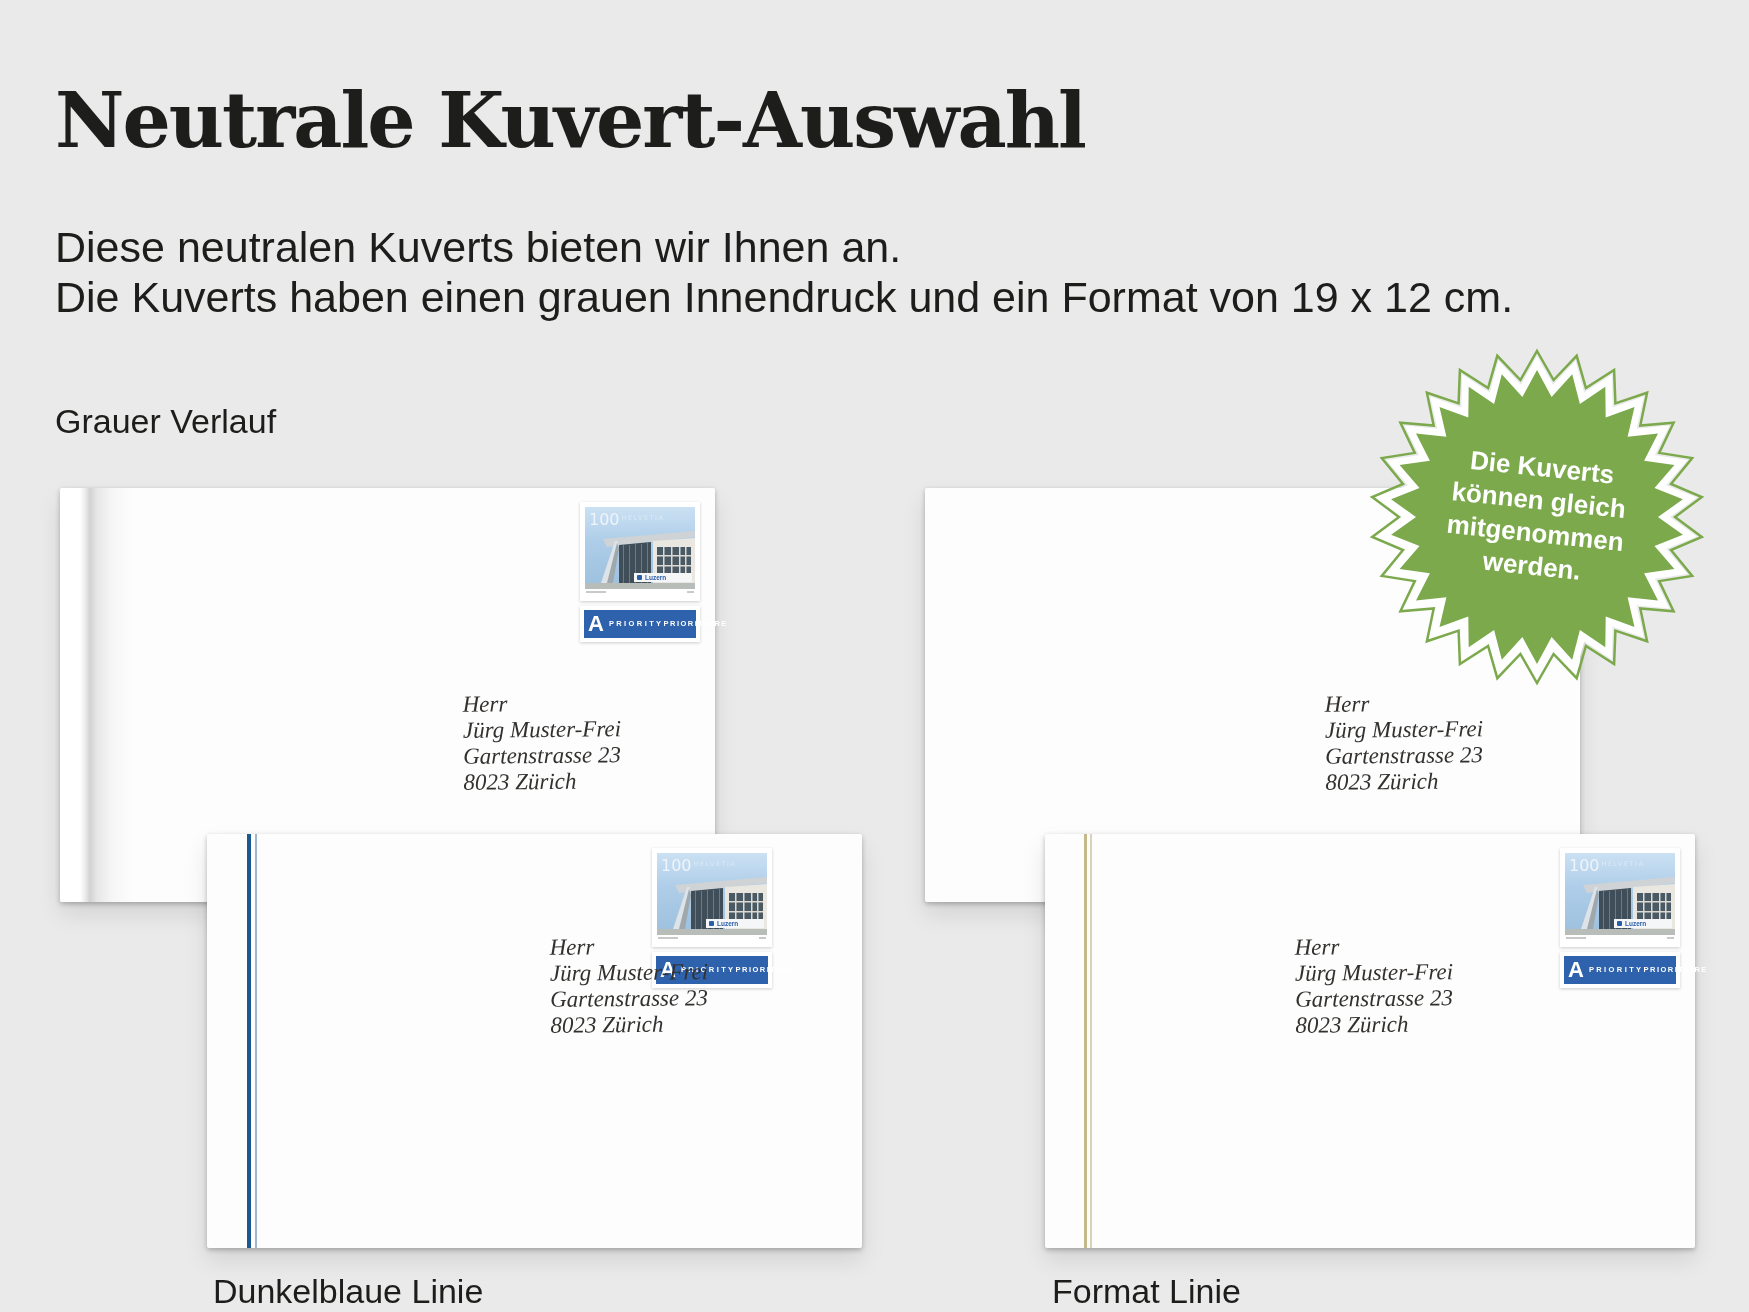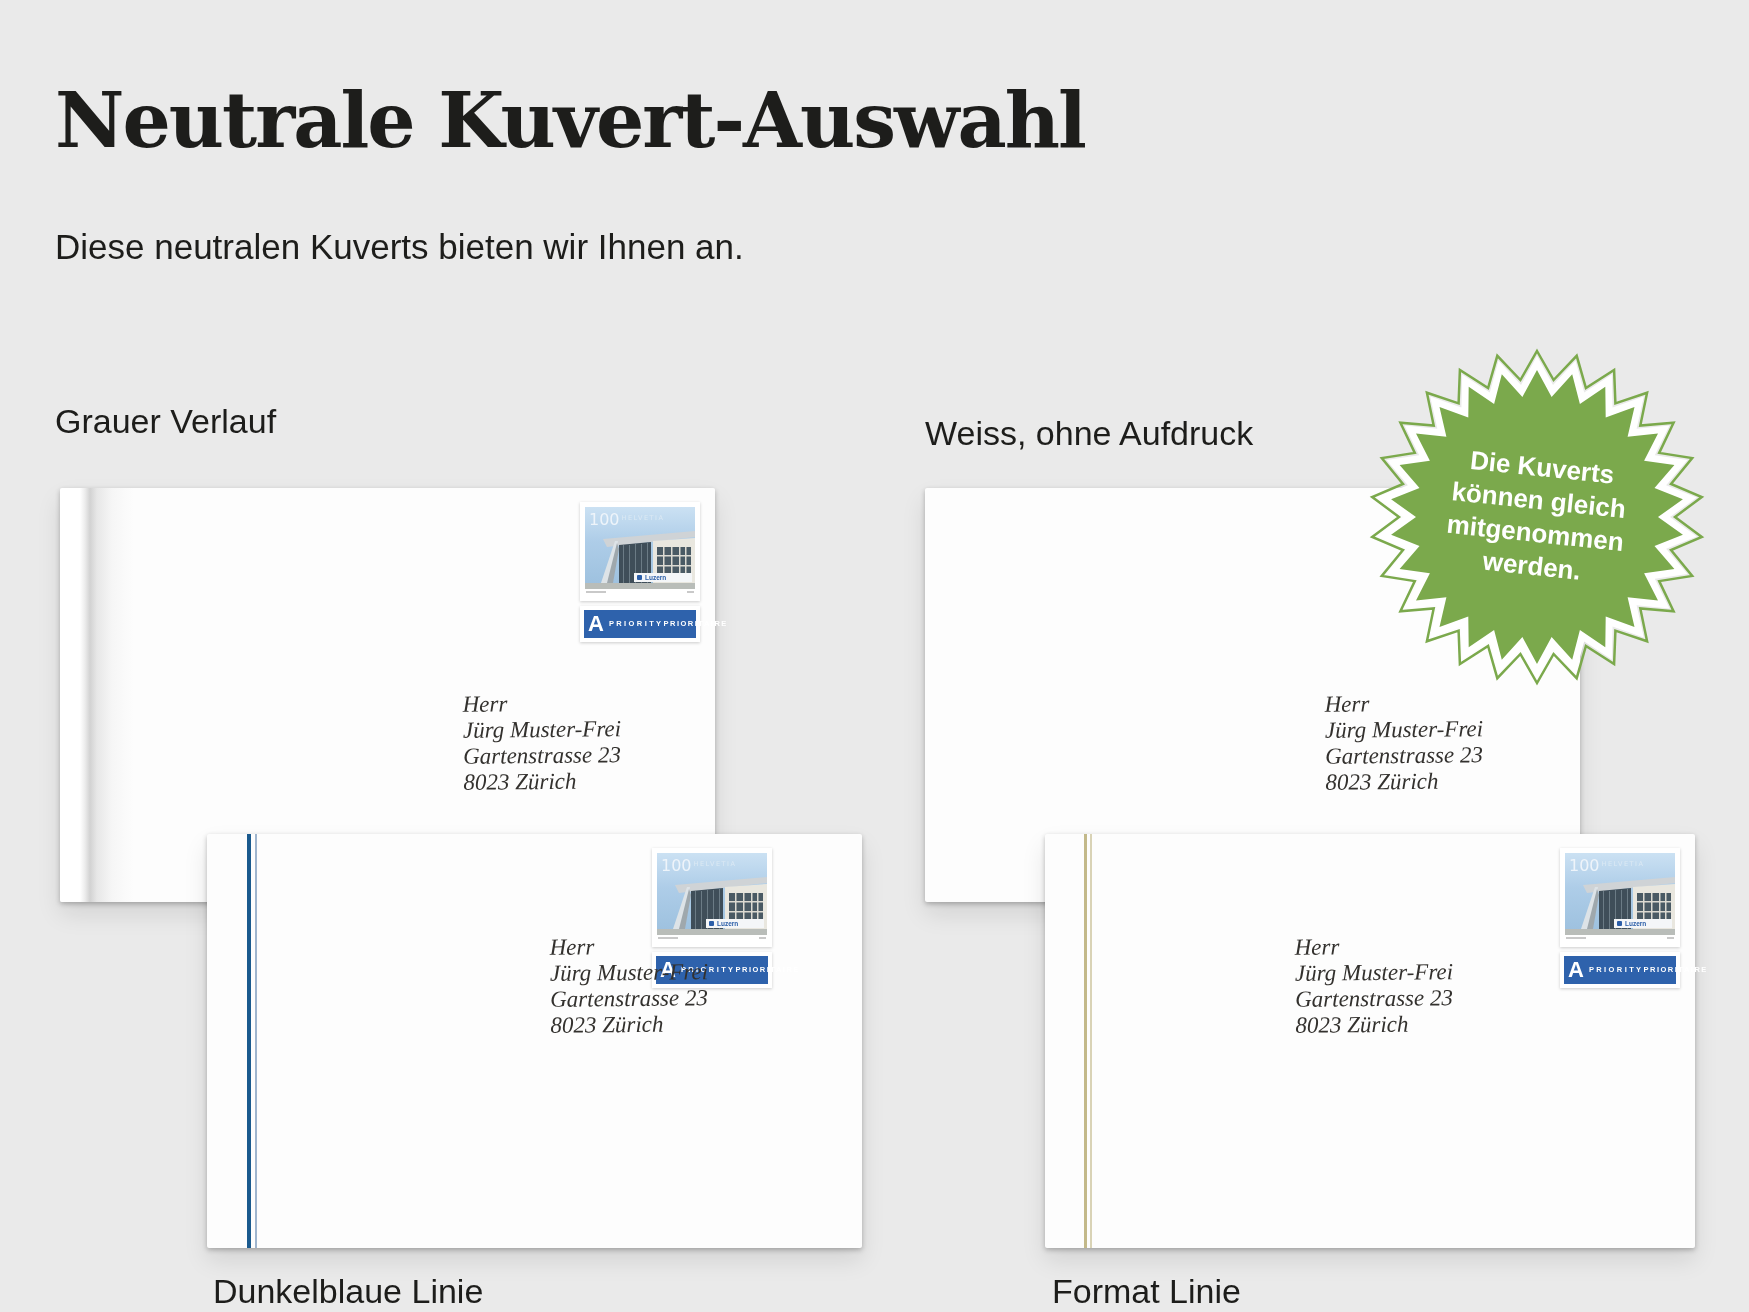--- a/index.html
+++ b/index.html
@@ -13,21 +13,21 @@
   .page { position: relative; width: 1749px; height: 1312px; background: #eaeaea; margin-top: 36px; }
 
   .title {
     position: absolute; left: 55px; top: 40px; margin: 0;
     font-family: "DejaVu Serif", serif;
     font-weight: 700; font-size: 76px; letter-spacing: -2px;
     color: #1d1d1b;
   }
   .intro {
     position: absolute; left: 55px; top: 186px; margin: 0;
-    font-size: 35px; line-height: 50px; color: #1d1d1b;
+    font-size: 43px; line-height: 50px; color: #1d1d1b;
   }
   .section-label {
     position: absolute; font-size: 34px; color: #1d1d1b; white-space: nowrap;
   }
   #label-top-left     { left: 55px;   top: 366px; }
   #label-top-right    { left: 925px;  top: 378px; }
   #label-bottom-left  { left: 213px;  top: 1236px; }
   #label-bottom-right { left: 1052px; top: 1236px; }
 
   .envelope {
@@ -112,24 +112,24 @@
 </style>
 </head>
 <body style="background: rgb(234, 234, 234);">
 
 <div class="page">
 
   <h1 class="title">Neutrale Kuvert-Auswahl</h1>
 
   <p class="intro">
     <span>Diese neutralen Kuverts bieten wir Ihnen an.</span><br>
+    <span>Die Kuverts haben einen grauen Innendruck und ein Format von 19 x 12 cm.</span>
   </p>
 
   <div class="section-label" id="label-top-left">Grauer Verlauf</div>
-  <div class="section-label" id="label-top-right">Weiss, ohne Aufdruck</div>
   <div class="section-label" id="label-bottom-left">Dunkelblaue Linie</div>
   <div class="section-label" id="label-bottom-right">Format Linie</div>
 
   <div class="envelope env-1">
     <div class="stamp-block">
       <div class="stamp-paper">
         <div class="stamp-pic">
           <div class="denom"><span>100</span><span class="country">HELVETIA</span></div>
           <svg viewBox="0 0 110 62">
             <polygon points="18,12 110,4 110,10 22,20" fill="#cfd3d6"></polygon>

